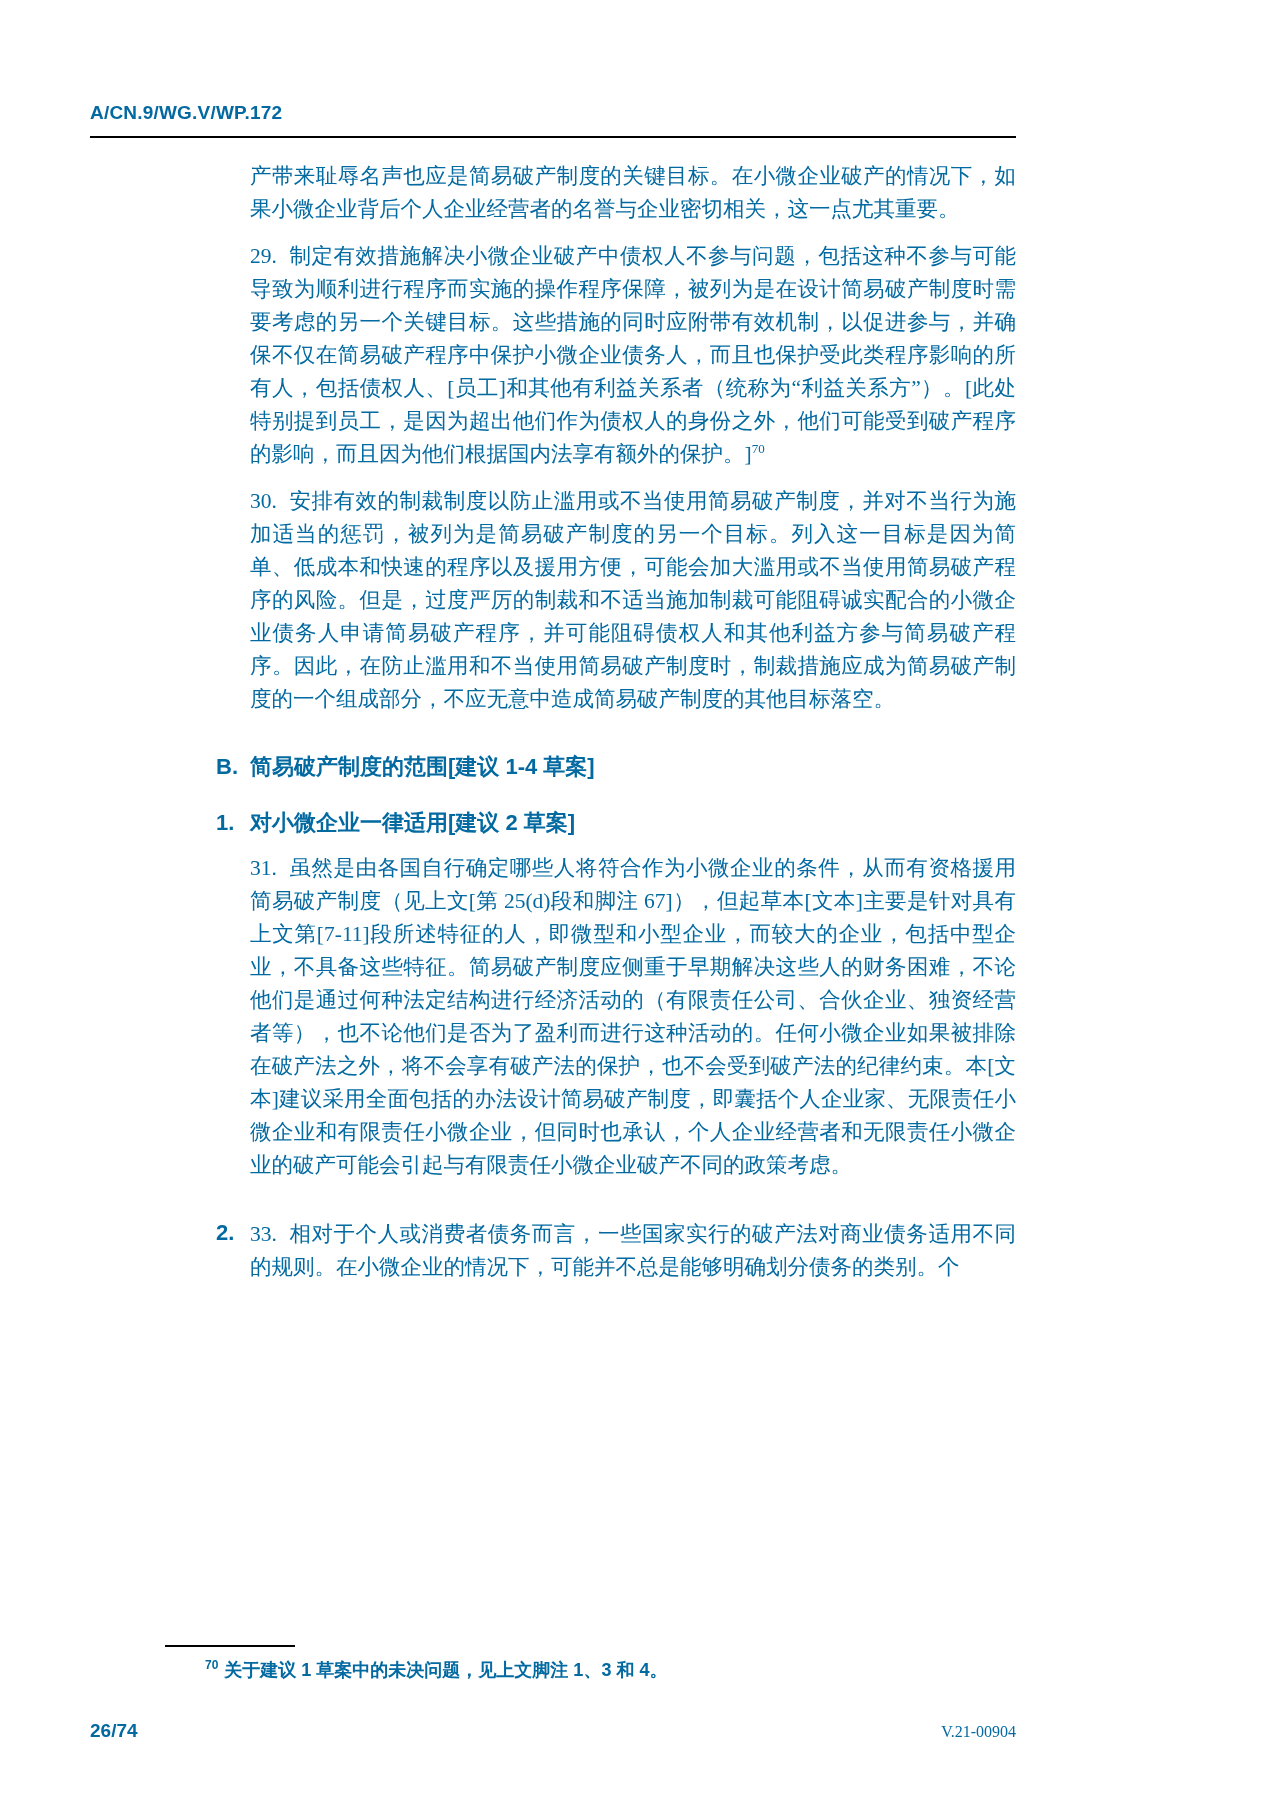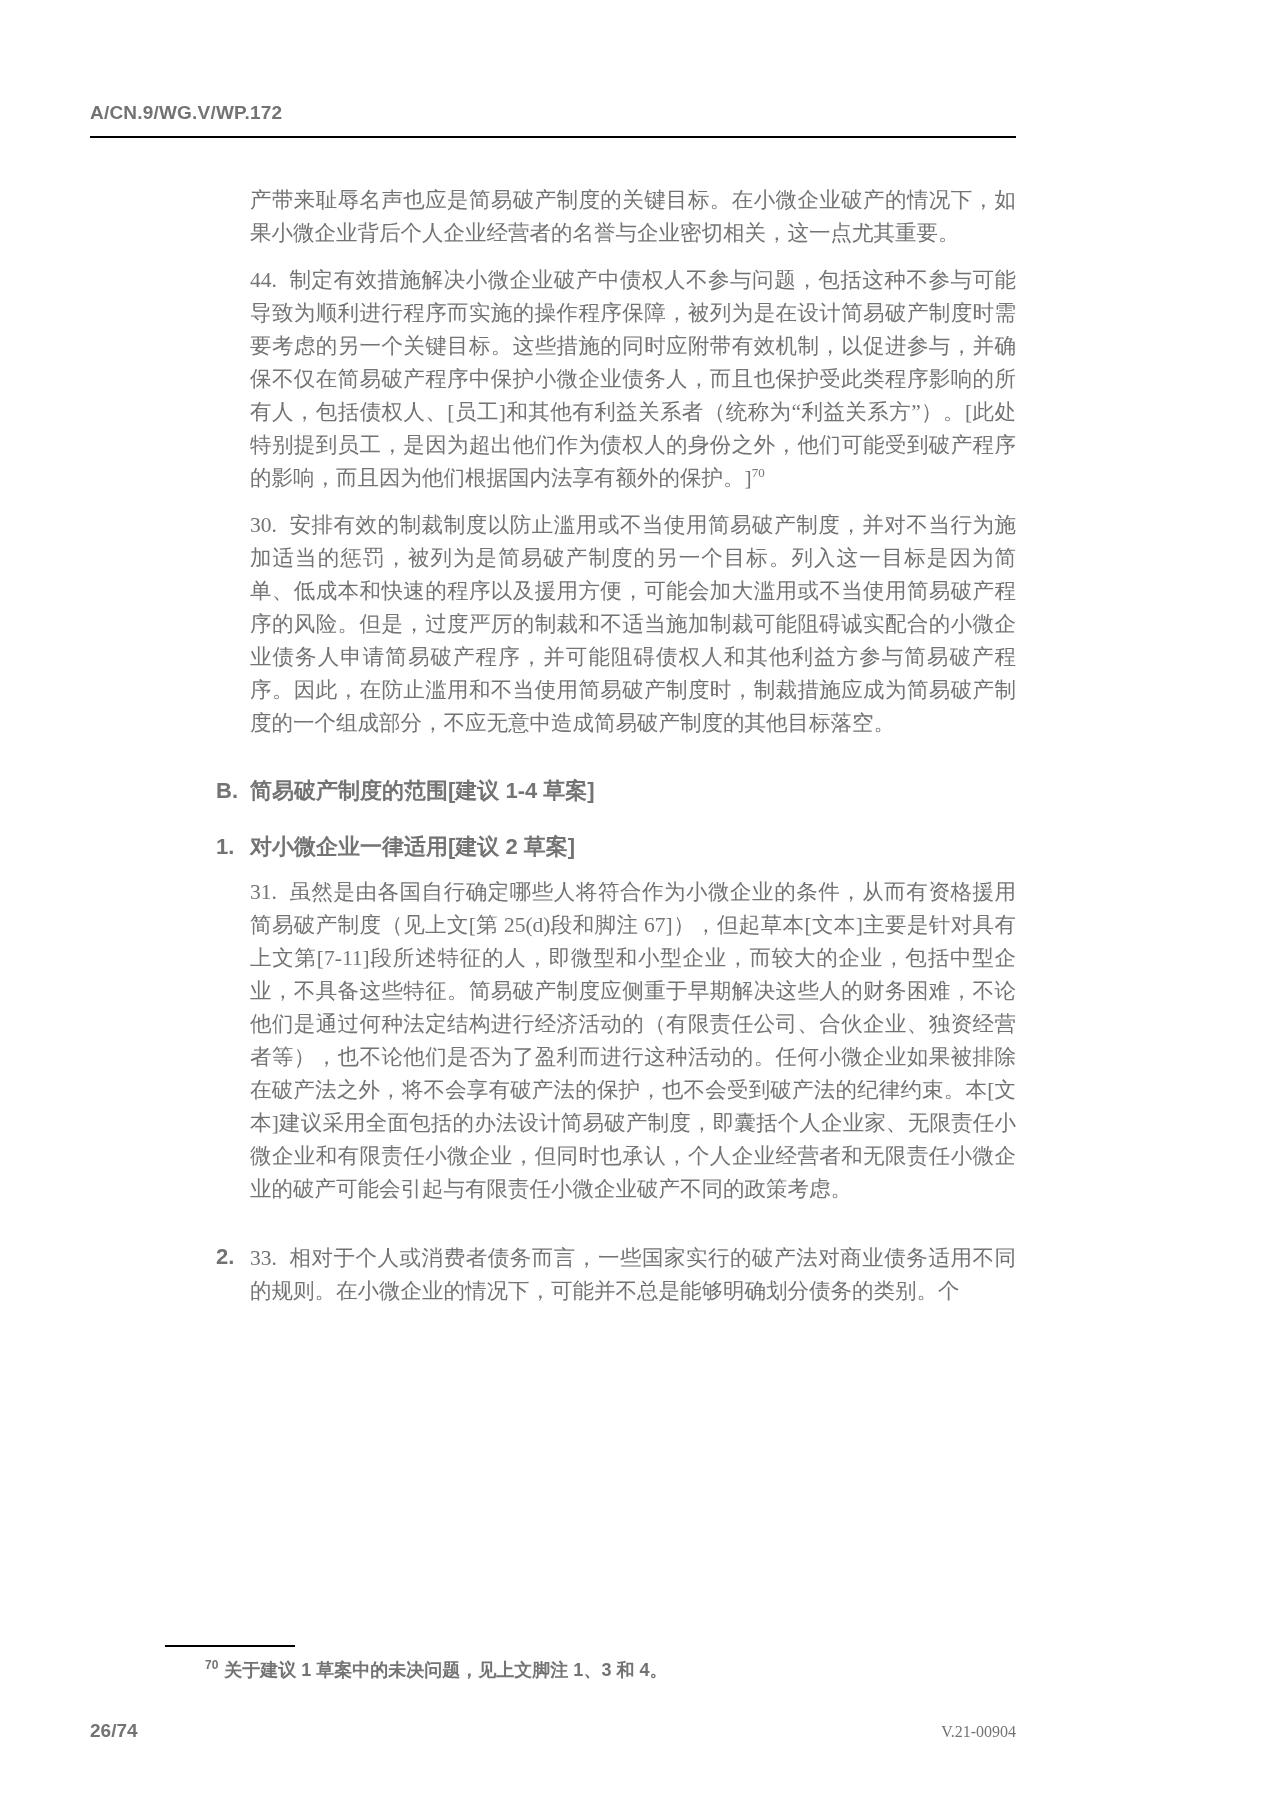--- a/index.html
+++ b/index.html
@@ -1,21 +1,21 @@
 <!DOCTYPE html>
 <html><head>
 <meta charset="utf-8">
 <style>
   html, body { margin: 0; padding: 0; background: #ffffff; }
   .page {
     position: relative;
     width: 1280px;
     height: 1809px;
     background: #ffffff;
-    color: #737373;
+    color: #0369a1;
     overflow: hidden;
   }
   .doc-header {
     position: absolute;
     left: 90px;
     top: 102px;
     font-family: "Liberation Sans", "DejaVu Sans", sans-serif;
     font-weight: 700;
     font-size: 19px;
     letter-spacing: 0.2px;
@@ -24,21 +24,21 @@
     position: absolute;
     left: 90px;
     top: 136px;
     width: 926px;
     height: 2px;
     background: #000000;
   }
   .doc-body {
     position: absolute;
     left: 250px;
-    top: 184px;
+    top: 160px;
     width: 766px;
     font-family: "Liberation Serif", "DejaVu Serif", serif;
     font-size: 21.5px;
     line-height: 33px;
     text-align: justify;
   }
   .para { margin: 14px 0 0 0; }
   .para:first-child { margin-top: 0; }
   .pnum { margin-right: 12px; }
   .fnref {
@@ -115,21 +115,21 @@
 
   <div class="doc-header">
     <span>A/CN.9/WG.V/WP.172</span>
   </div>
   <div class="header-rule"></div>
 
   <div class="doc-body">
 
     <p class="para"><span class="ptext">产带来耻辱名声也应是简易破产制度的关键目标。在小微企业破产的情况下，如果小微企业背后个人企业经营者的名誉与企业密切相关，这一点尤其重要。</span></p>
 
-    <p class="para"><span class="pnum">44.</span><span class="ptext">制定有效措施解决小微企业破产中债权人不参与问题，包括这种不参与可能导致为顺利进行程序而实施的操作程序保障，被列为是在设计简易破产制度时需要考虑的另一个关键目标。这些措施的同时应附带有效机制，以促进参与，并确保不仅在简易破产程序中保护小微企业债务人，而且也保护受此类程序影响的所有人，包括债权人、[员工]和其他有利益关系者（统称为“利益关系方”）。[此处特别提到员工，是因为超出他们作为债权人的身份之外，他们可能受到破产程序的影响，而且因为他们根据国内法享有额外的保护。]</span><sup class="fnref">70</sup></p>
+    <p class="para"><span class="pnum">29.</span><span class="ptext">制定有效措施解决小微企业破产中债权人不参与问题，包括这种不参与可能导致为顺利进行程序而实施的操作程序保障，被列为是在设计简易破产制度时需要考虑的另一个关键目标。这些措施的同时应附带有效机制，以促进参与，并确保不仅在简易破产程序中保护小微企业债务人，而且也保护受此类程序影响的所有人，包括债权人、[员工]和其他有利益关系者（统称为“利益关系方”）。[此处特别提到员工，是因为超出他们作为债权人的身份之外，他们可能受到破产程序的影响，而且因为他们根据国内法享有额外的保护。]</span><sup class="fnref">70</sup></p>
 
     <p class="para"><span class="pnum">30.</span><span class="ptext">安排有效的制裁制度以防止滥用或不当使用简易破产制度，并对不当行为施加适当的惩罚，被列为是简易破产制度的另一个目标。列入这一目标是因为简单、低成本和快速的程序以及援用方便，可能会加大滥用或不当使用简易破产程序的风险。但是，过度严厉的制裁和不适当施加制裁可能阻碍诚实配合的小微企业债务人申请简易破产程序，并可能阻碍债权人和其他利益方参与简易破产程序。因此，在防止滥用和不当使用简易破产制度时，制裁措施应成为简易破产制度的一个组成部分，不应无意中造成简易破产制度的其他目标落空。</span></p>
 
     <h2 class="heading"><span class="hnum">B.</span><span class="htitle">简易破产制度的范围[建议 1-4 草案]</span></h2>
 
     <h2 class="heading"><span class="hnum">1.</span><span class="htitle">对小微企业一律适用[建议 2 草案]</span></h2>
 
     <p class="para"><span class="pnum">31.</span><span class="ptext">虽然是由各国自行确定哪些人将符合作为小微企业的条件，从而有资格援用简易破产制度（见上文[第 25(d)段和脚注 67]），但起草本[文本]主要是针对具有上文第[7-11]段所述特征的人，即微型和小型企业，而较大的企业，包括中型企业，不具备这些特征。简易破产制度应侧重于早期解决这些人的财务困难，不论他们是通过何种法定结构进行经济活动的（有限责任公司、合伙企业、独资经营者等），也不论他们是否为了盈利而进行这种活动的。任何小微企业如果被排除在破产法之外，将不会享有破产法的保护，也不会受到破产法的纪律约束。本[文本]建议采用全面包括的办法设计简易破产制度，即囊括个人企业家、无限责任小微企业和有限责任小微企业，但同时也承认，个人企业经营者和无限责任小微企业的破产可能会引起与有限责任小微企业破产不同的政策考虑。</span></p>
 
 

